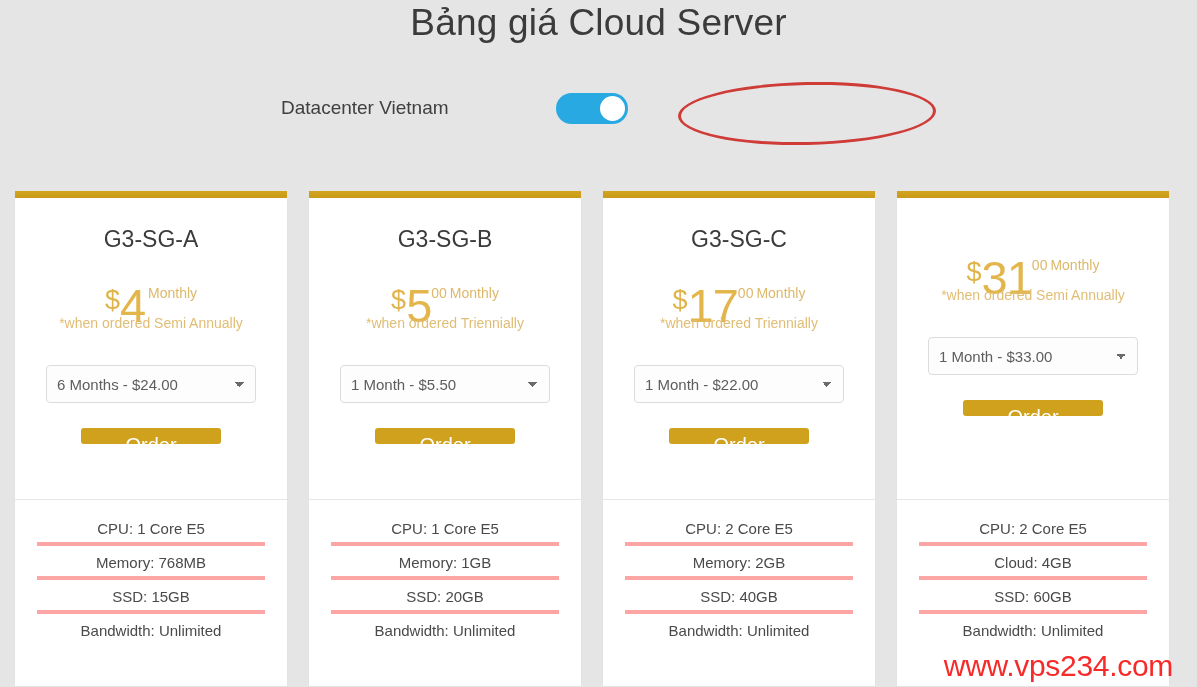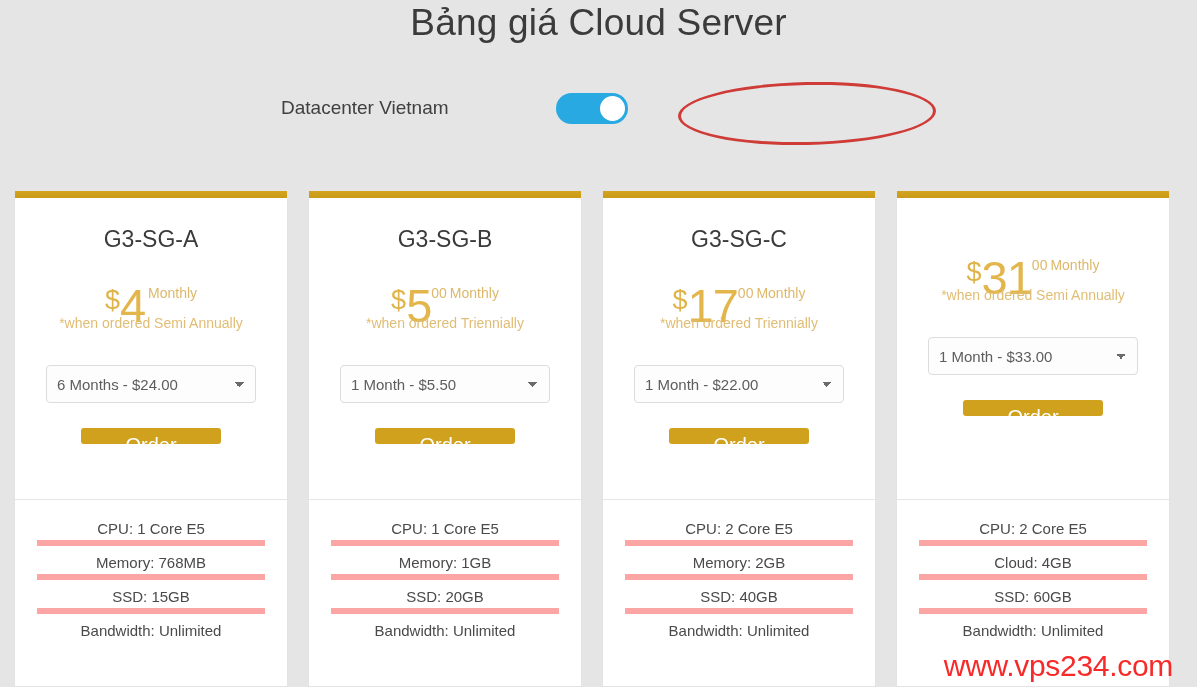--- a/index.html
+++ b/index.html
@@ -187,21 +187,21 @@
     border-top: 1px solid #e6e6e6;
     padding: 0 22px;
     flex: 1;
   }
   .spec-row {
     text-align: center;
     font-size: 15px;
     color: #4a4a4a;
     height: 34px;
     line-height: 34px;
-    border-bottom: 6px solid #fca5a5;
+    border-bottom: 4px solid #fca5a5;
     white-space: nowrap;
   }
   .spec-row.first { margin-top: 12px; }
   .spec-row.last { border-bottom: none; }
 
   
   .watermark {
     position: absolute;
     right: 24px; bottom: 4px;
     font-size: 30px;

